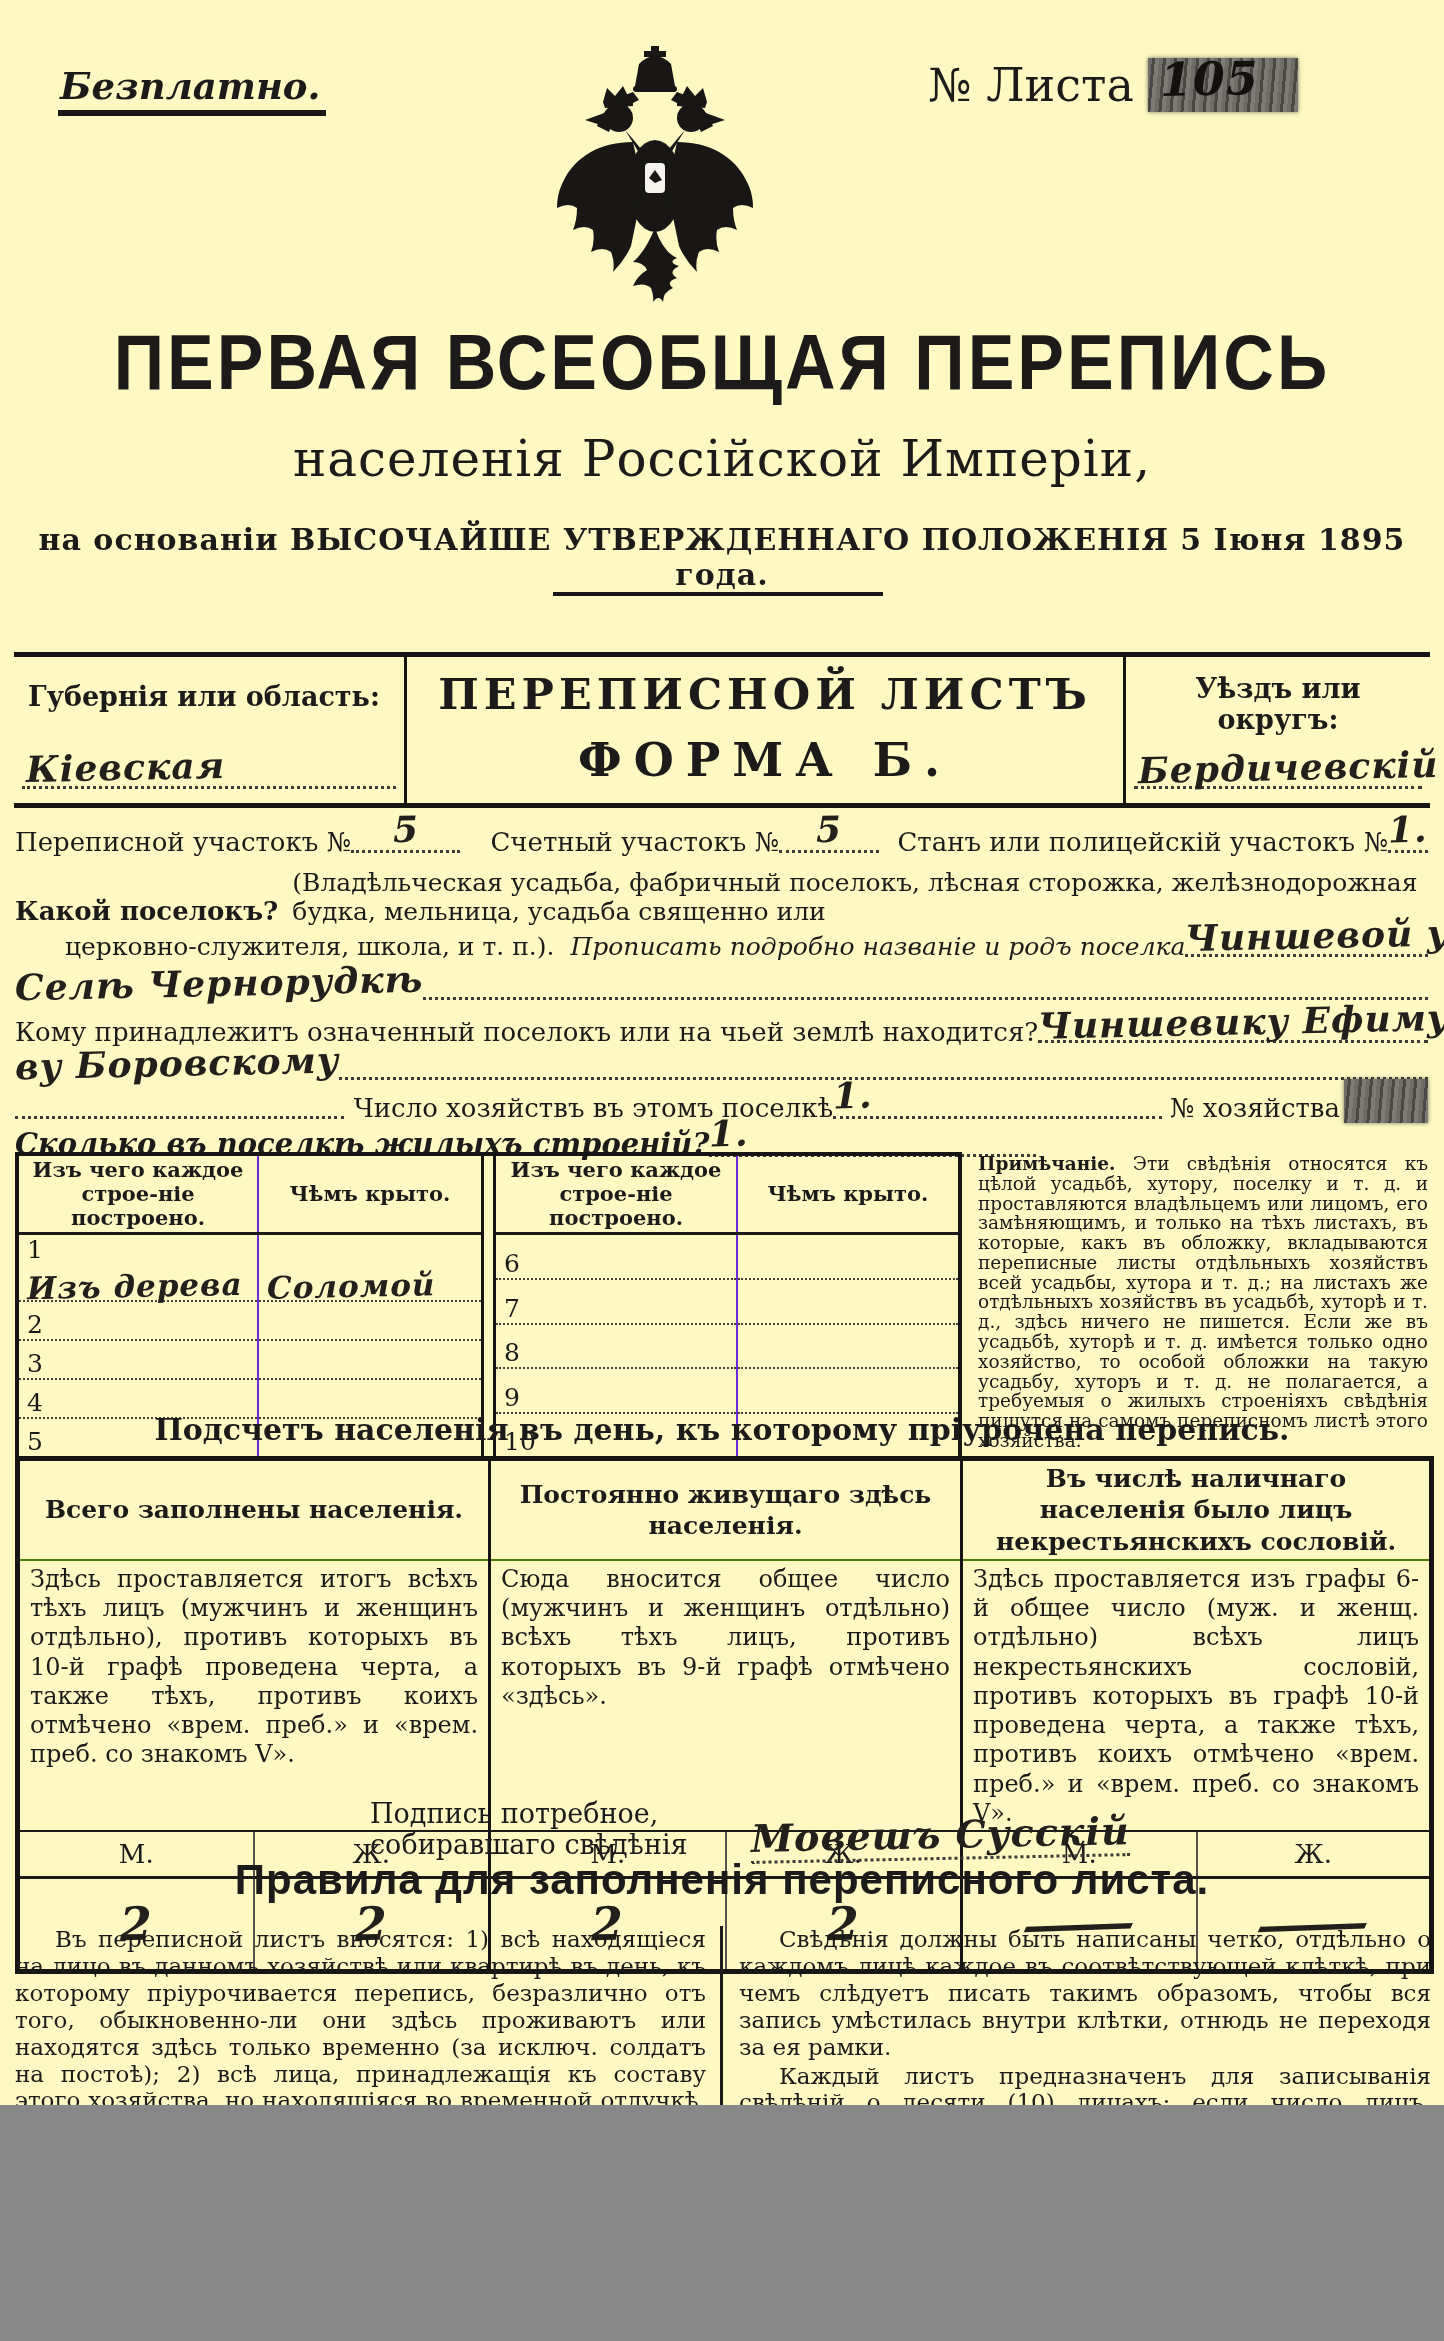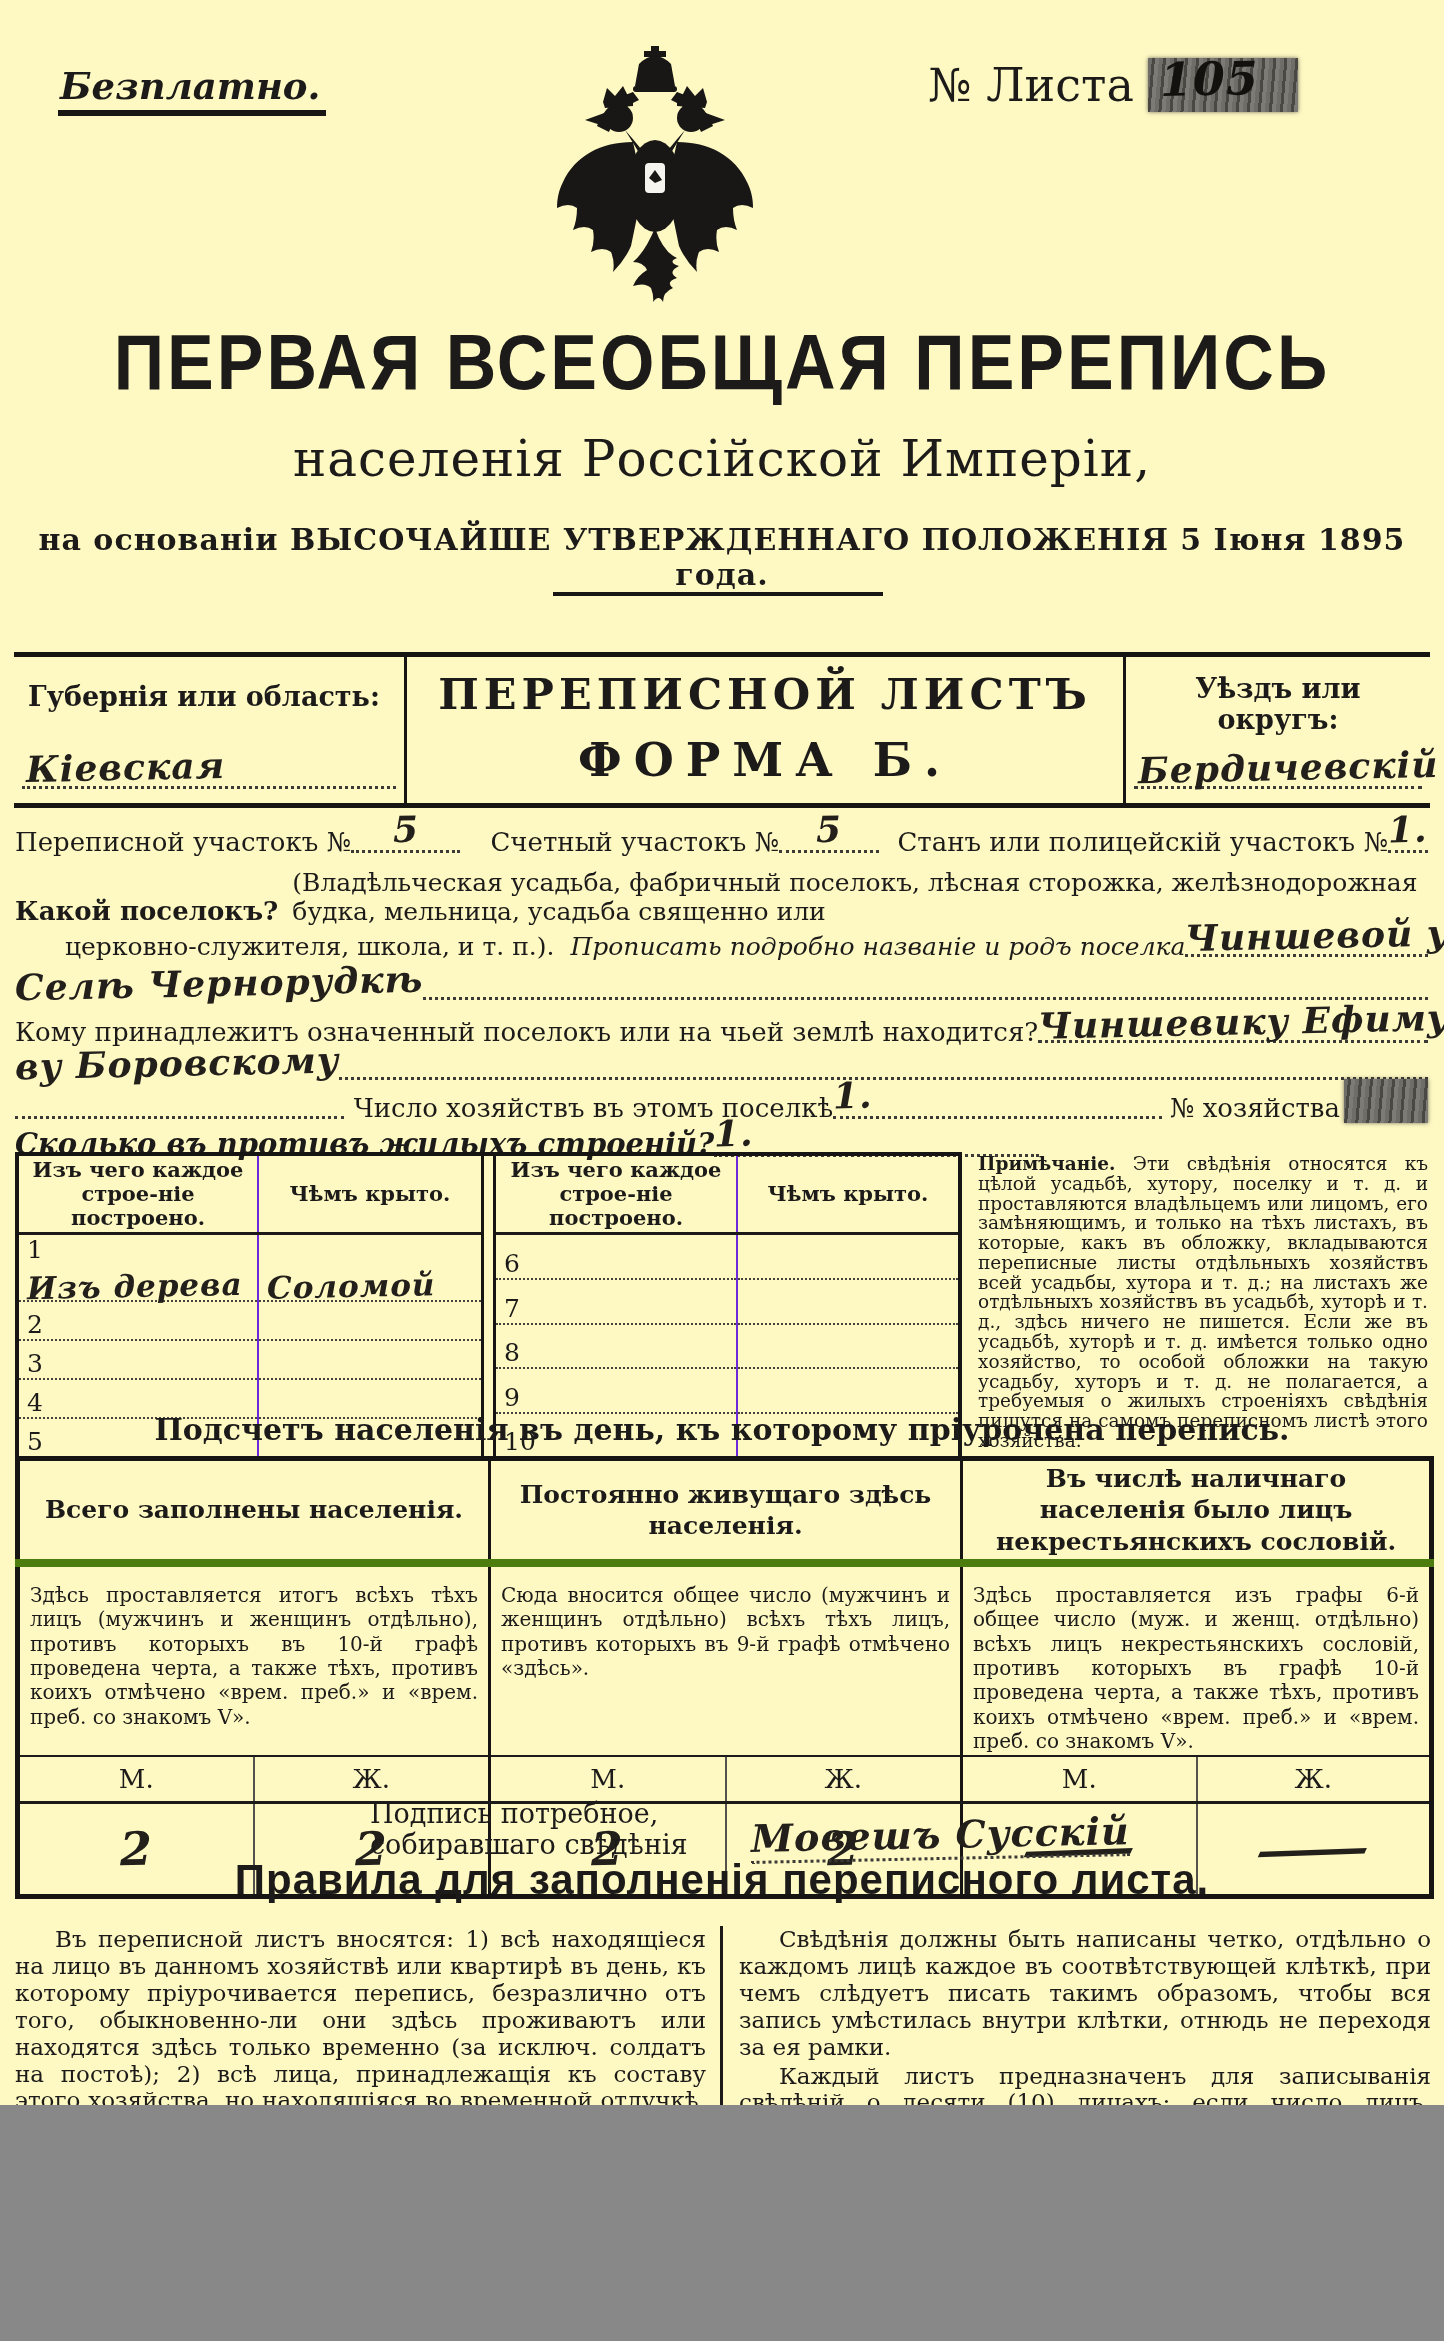--- a/index.html
+++ b/index.html
@@ -118,22 +118,22 @@
   .pop-title{
     position:absolute;left:0;top:1412px;width:100%;text-align:center;
     font-size:30px;font-weight:bold;
   }
   .pop-table-wrap{position:absolute;left:15px;top:1456px;width:1414px;}
   table.pt{border-collapse:collapse;width:100%;table-layout:fixed;border:5px solid #161513;}
   .pt th,.pt td{padding:2px 10px;}
   .pt .grp{border-left:3px solid #161513;}
   .pt th{font-size:25px;font-weight:bold;text-align:center;height:78px;vertical-align:middle;line-height:1.25;}
   .pt-desc td{
-    font-size:20px;line-height:1.22;text-align:justify;vertical-align:top;
-    border-top:8px solid #4d7c0f;height:168px;padding-top:16px;
+    font-size:24px;line-height:1.22;text-align:justify;vertical-align:top;
+    border-top:2px solid #4d7c0f;height:168px;padding-top:4px;
   }
   .pt-mz td{
     font-size:26px;text-align:center;border-top:2px solid #1c1b19;border-bottom:3px solid #1c1b19;
     height:40px;
   }
   .pt-mz td.half{border-left:2px solid #55524c;}
   .pt-mz td.grp{border-left:3px solid #161513;}
   .pt-vals td{height:86px;text-align:center;vertical-align:middle;border-bottom:3px dotted #45423d;}
   .pt-vals td.half{border-left:2px solid #55524c;}
   .pt-vals td.grp{border-left:3px solid #161513;}
@@ -261,21 +261,21 @@
 
   <div class="row row-households">
     <span class="dots" style="max-width:440px;"></span>
     <span class="lbl" style="margin-left:10px;">Число хозяйствъ въ этомъ поселкѣ</span>
     <span class="dots"><span class="hw">1.</span></span>
     <span class="lbl" style="margin-left:8px;">№ хозяйства</span>
     <span class="smudge hh-smudge"></span>
   </div>
 
   <div class="row row-dwellings">
-    <span class="lbl dwell-line">Сколько въ противъ жилыхъ строеній?</span>
+    <span class="lbl dwell-line">Сколько въ поселкѣ жилыхъ строеній?</span>
     <span class="dots" style="max-width:420px;"><span class="hw">1.</span></span>
     <span style="flex:1.2;"></span>
   </div>
 
   <div class="buildings">
     <table class="bt bt-left">
       <colgroup>
           <col style="width:240px">
           <col style="width:222px">
         </colgroup>

